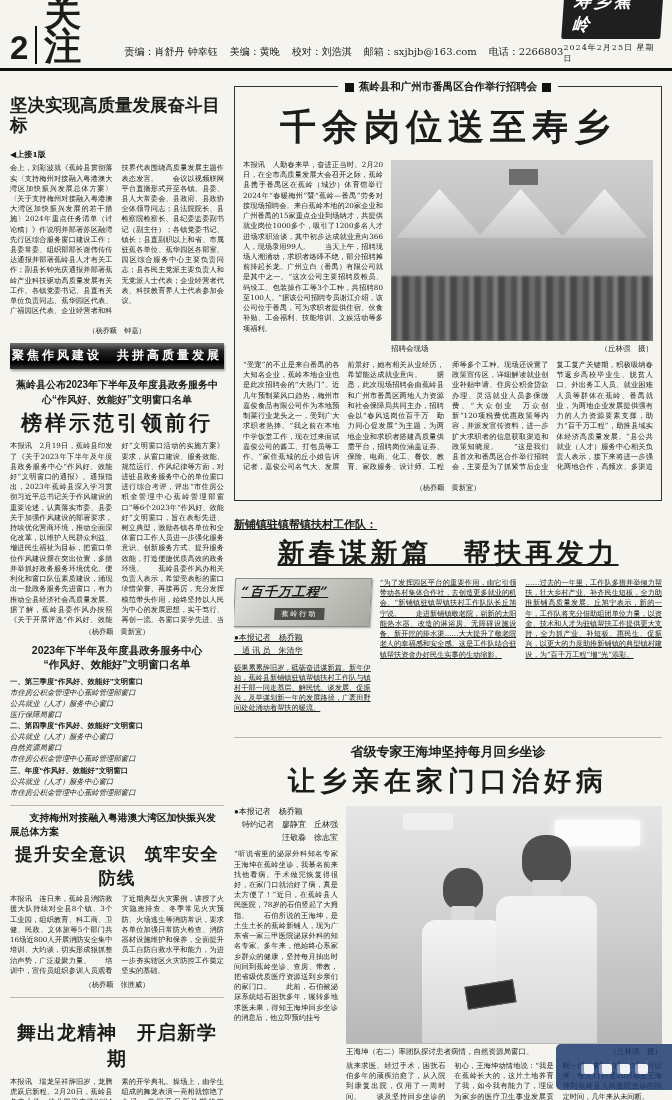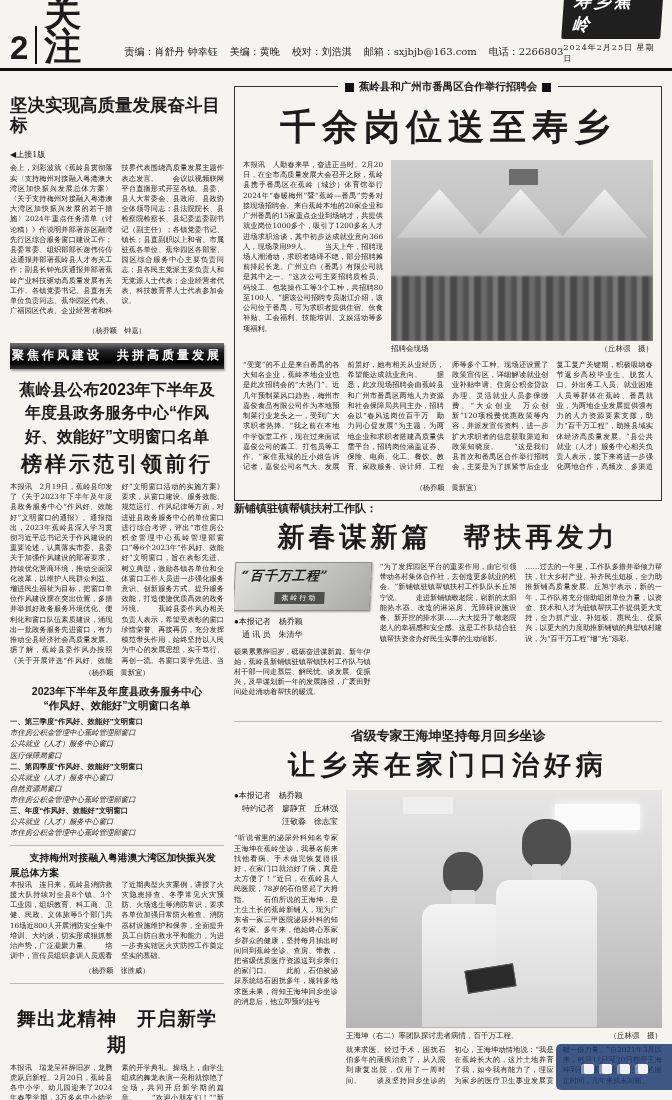--- a/index.html
+++ b/index.html
@@ -20,26 +20,26 @@
   
   .col-left{position:absolute;top:80px;left:10px;width:214px;}
   .col-right{position:absolute;top:80px;left:234px;width:428px;}
   .jbody{font-size:7.2px;line-height:1.42;text-align:justify;overflow:hidden;}
   .two-col{column-count:2;column-gap:9px;}
   .sign{font-size:7.2px;text-align:center;margin-top:1px;}
   .hl{font-family:"Liberation Sans",sans-serif;font-weight:900;}
   .kick{font-family:"Liberation Sans",sans-serif;font-weight:bold;}
   
   .a1-title{font-size:17.5px;line-height:1.15;}
-  .cont-mark{font-size:8px;font-weight:normal;margin:4px 0 3px;}
+  .cont-mark{font-size:8px;font-weight:bold;margin:4px 0 3px;}
   .a1-body{height:162px;}
   .banner{margin:7px 0 9px;padding:4px 0 5px;text-align:center;color:#fff;font-size:12px;letter-spacing:3px;
           background:linear-gradient(180deg,#777 0%,#222 30%,#000 75%,#333 100%);
           font-family:"Liberation Sans",sans-serif;font-weight:bold;box-shadow:1px 2px 2px rgba(0,0,0,.35);}
-  .a2-kicker{font-size:16px;line-height:1.45;text-align:center;margin:0 2px 2px;}
+  .a2-kicker{font-size:10px;line-height:1.45;text-align:center;margin:0 2px 2px;}
   .a2-title{font-size:21px;text-align:center;letter-spacing:3px;margin:1px 0 4px;}
   .a2-body{height:185px;}
   .listbox{margin-top:6px;}
   .lb-title{font-family:"Liberation Sans",sans-serif;font-weight:bold;font-size:10.5px;text-align:center;line-height:1.35;}
   .lb-items{margin-top:4px;font-size:7.4px;line-height:1.5;color:#222;}
   .lb-item{font-style:italic;}
   .lb-head{font-style:normal;font-weight:bold;font-family:"Liberation Sans",sans-serif;}
   .a3{margin-top:7px;border-top:1px solid #b9b8b2;padding-top:5px;}
   .a3-kicker{font-size:9.8px;line-height:1.45;text-indent:2em;}
   .a3-title{font-size:17.5px;text-align:center;letter-spacing:1px;margin:3px 0 4px;}
@@ -60,21 +60,21 @@
             background:linear-gradient(180deg,#cfcfcf 0%,#c4c4c4 30%,#a9a9a9 55%,#8e8e8e 100%);}
   .tent{position:absolute;top:16%;width:33%;height:27%;background:linear-gradient(180deg,#f1f1f1,#c8c8c8);
         clip-path:polygon(50% 0,100% 100%,0 100%);}
   .t1{left:2%}.t2{left:33%}.t3{left:65%}
   .jf-flag{position:absolute;top:5%;left:45%;width:11%;height:9%;background:#6d6d6d;}
   .crowd{position:absolute;bottom:0;left:0;right:0;height:36%;filter:blur(1.2px);
          background:repeating-linear-gradient(90deg,#515151 0 6px,#7b7b7b 6px 11px,#474747 11px 18px,#6a6a6a 18px 24px);}
   .jf-caption{display:flex;justify-content:space-between;font-size:7.5px;margin-top:3px;}
   .jf-cols{column-count:4;column-gap:8px;margin-top:5px;height:122px;}
   
-  .xp{margin-top:0;}
+  .xp{margin-top:16px;text-decoration:underline;}
   .xp-kicker{font-size:11px;}
   .xp-title{font-size:27px;text-align:center;letter-spacing:4px;margin:3px 0 7px;}
   .xp-grid{display:flex;gap:9px;height:150px;overflow:hidden;}
   .xp-col{flex:1;min-width:0;}
   .badge{background:linear-gradient(135deg,#e4e4e0,#a9a9a3);border:1px solid #8e8e88;padding:4px 6px 6px;
          transform:skewX(-3deg);box-shadow:1px 1px 2px rgba(0,0,0,.3);margin-bottom:5px;}
   .badge-title{font-weight:900;font-size:13px;font-style:italic;letter-spacing:1px;}
   .badge-sub{display:inline-block;background:#4e4e4a;color:#fff;font-size:7px;padding:1px 7px;margin-left:34px;letter-spacing:2px;}
   .byline{font-size:8px;line-height:1.6;font-family:"Liberation Sans",sans-serif;margin-bottom:5px;white-space:pre-wrap;}
   
@@ -159,20 +159,21 @@
         <div class="lb-item">自然资源局窗口</div>
         <div class="lb-item">市住房公积金管理中心蕉岭管理部窗口</div>
         <div class="lb-item lb-head">三、年度“作风好、效能好”文明窗口</div>
         <div class="lb-item">公共就业（人才）服务中心窗口</div>
         <div class="lb-item">市住房公积金管理中心蕉岭管理部窗口</div>
       </div>
     </div>
 
     <article class="a3">
       <div class="kick a3-kicker">支持梅州对接融入粤港澳大湾区加快振兴发展总体方案</div>
+      <h2 class="hl a3-title">提升安全意识　筑牢安全防线</h2>
       <div class="jbody two-col a3-body">本报讯　连日来，蕉岭县消防救援大队持续对全县8个镇、3个工业园，组织教育、科工商、卫健、民政、文体旅等5个部门共16场近800人开展消防安全集中培训、大约谈，切实形成狠抓整治声势，广泛凝聚力量。　　培训中，宣传员组织参训人员观看了近期典型火灾案例，讲授了火灾隐患排查、冬季常见火灾预防、火场逃生等消防常识，要求各单位加强日常防火检查、消防器材设施维护和保养，全面提升员工自防自救水平和能力，为进一步夯实辖区火灾防控工作奠定坚实的基础。</div>
       <div class="sign">（杨乔颖　张胜威）</div>
     </article>
 
     <article class="a4">
       <h2 class="hl a4-title">舞出龙精神　开启新学期</h2>
       <div class="jbody two-col a4-body">本报讯　瑞龙呈祥辞旧岁，龙腾虎跃启新程。2月20日，蕉岭县各中小学、幼儿园迎来了2024年春季学期，3万多名中小幼学生开启新学期求学之路。各学校装扮校园、舞龙迎福，以各类民俗特色活动迎接新学期的到来，让学生体验满满的开学“仪式感”。　　龙年当然要舞出龙精神。当天早上7时，蕉岭县桂岭学校的老师们早早等在校门口迎接学生返校，学生们戴着“龙头饰”，共同参与大型“中国龙”元素的开学典礼。操场上，由学生组成的舞龙表演一亮相就惊艳了全场，共同开启新学期的篇章。　　“欢迎小朋友们！”“新学期加油！”在蕉岭县蕉城镇中心幼儿园，老师在校门口迎接学生到来，为他们送上新学期的祝福。孩子们头戴龙年醒狮头饰，参与“龙年大吉”“福气满满”“龙图大展”等开学接福活动，欢声笑语一片。孩子们还用灵巧的小手剪出“福”字，组成腾飞的“大福龙”，寄寓新学期幸福成长。</div>
 
     </article>
   </section>
@@ -246,21 +247,21 @@
               <div class="fig-body"></div>
             </div>
             <div class="fig f2">
               <div class="fig-head"></div>
               <div class="fig-mask"></div>
               <div class="fig-body"></div>
             </div>
             <div class="tablet"></div>
           </div>
           <div class="dr-caption">
-            <span>王海坤（右二）率团队探讨患者病情，百千万工程。</span>
+            <span>王海坤（右二）率团队探讨患者病情，自然资源局窗口。</span>
             <span>（丘林强　摄）</span>
           </div>
           <div class="jbody dr-cols">就来求医。经过手术，困扰石伯多年的顽疾治愈了，从入院到康复出院，仅用了一周时间。　　谈及坚持回乡坐诊的初心，王海坤动情地说：“我是在蕉岭长大的，这片土地养育了我，如今我有能力了，理应为家乡的医疗卫生事业发展贡献一份力量。”自2021年3月以来，每月11日至20日都是王海坤到蕉岭县人民医院坐诊的固定时间，几年来从未间断。</div>
         </div>
       </div>
     </article>
   </section>
 
   <div class="wm">
     <span class="wm-glyph"></span>

